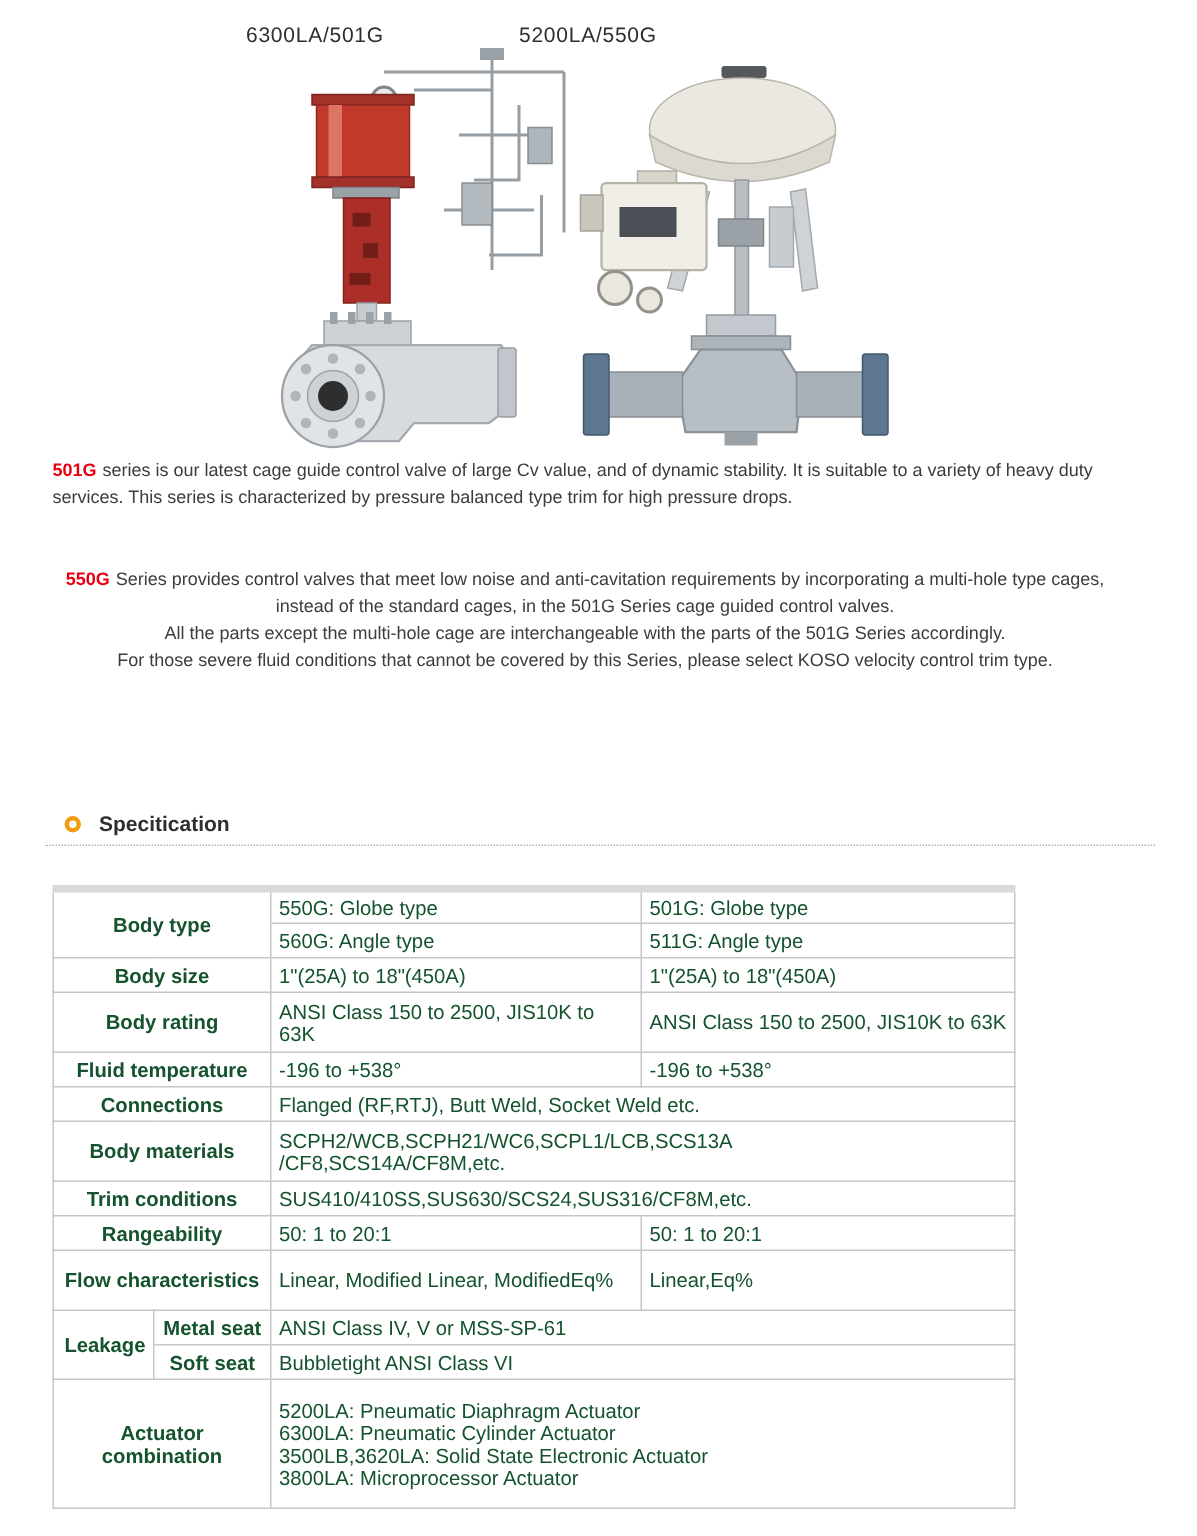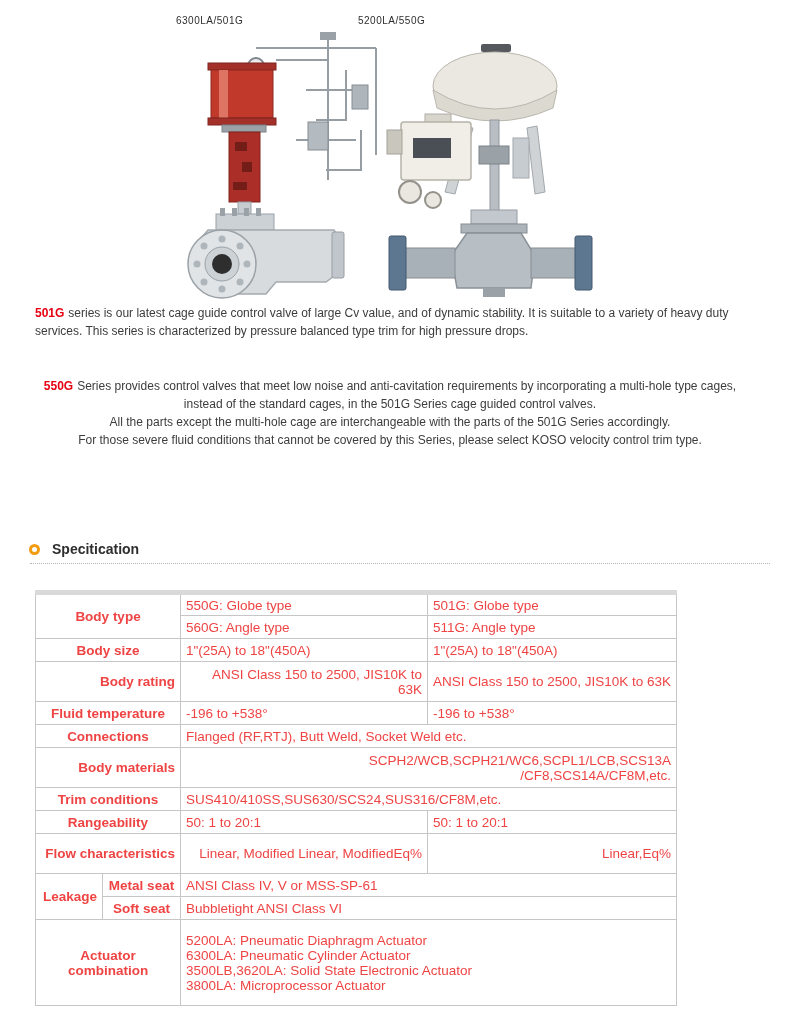--- a/index.html
+++ b/index.html
@@ -2,48 +2,48 @@
 <html><head>
 <meta charset="utf-8">
 <style>
   * { box-sizing: border-box; margin: 0; padding: 0; }
   html, body { background: #ffffff; }
   .page {
     position: relative; width: 798px; height: 1024px; background: #fff;
     font-family: "Liberation Sans", sans-serif; color: #3c3c3c; overflow: hidden;
   }
   .product-label {
-    position: absolute; top: 15px; font-size: 10px; color: #2e2e2e; letter-spacing: .5px; margin-left: 12px;
+    position: absolute; top: 15px; font-size: 14px; color: #2e2e2e; letter-spacing: .5px;
   }
   .product-label.left  { left: 164px; }
   .product-label.right { left: 346px; }
   .valve-left  { position: absolute; left: 156px; top: 30px; }
   .valve-right { position: absolute; left: 383px; top: 42px; }
   .para { position: absolute; left: 35px; width: 710px; font-size: 12px; line-height: 18px; color: #3c3c3c; }
   .para.p1 { top: 304px; }
   .para.p2 { top: 377px; text-align: center; }
   .lead { color: #e60012; font-weight: bold; margin-right: 4px; }
-  .section-header { position: absolute; left: 29px; top: 541px; display: flex; align-items: center; }
+  .section-header { position: absolute; left: 43px; top: 541px; display: flex; align-items: center; }
   .ring {
     width: 11px; height: 11px; border: 3px solid #f39c12; border-radius: 50%;
     background: #fff; display: inline-block;
   }
   .section-title { font-size: 14px; font-weight: bold; color: #2e2e2e; margin-left: 12px; }
   .dotted-rule { position: absolute; left: 30px; top: 563px; width: 740px; border-top: 1px dotted #b3b3b3; }
   table.spec {
     position: absolute; left: 35px; top: 590px; width: 641px;
     border-collapse: collapse; table-layout: fixed;
-    font-size: 13.5px; color: #ef4444;
+    font-size: 13.5px; color: #14532d;
     border-top: 5px solid #d9d9d9;
   }
   table.spec td { border: 1px solid #c6c6c6; padding: 1px 5px; vertical-align: middle; background: #fff; }
   td.h  { font-weight: bold; text-align: center; }
   td.hl { font-weight: bold; text-align: right; padding-left: 2px; }
   tr.r1 td { height: 23px; }
-  tr.r2 td { height: 40px; text-align: right; }
+  tr.r2 td { height: 40px; }
   tr.r4 td { height: 86px; }
 </style>
 </head>
 <body>
 
 <div class="page">
 
   <div class="product-label left">6300LA/501G</div>
   <div class="product-label right">5200LA/550G</div>
 

